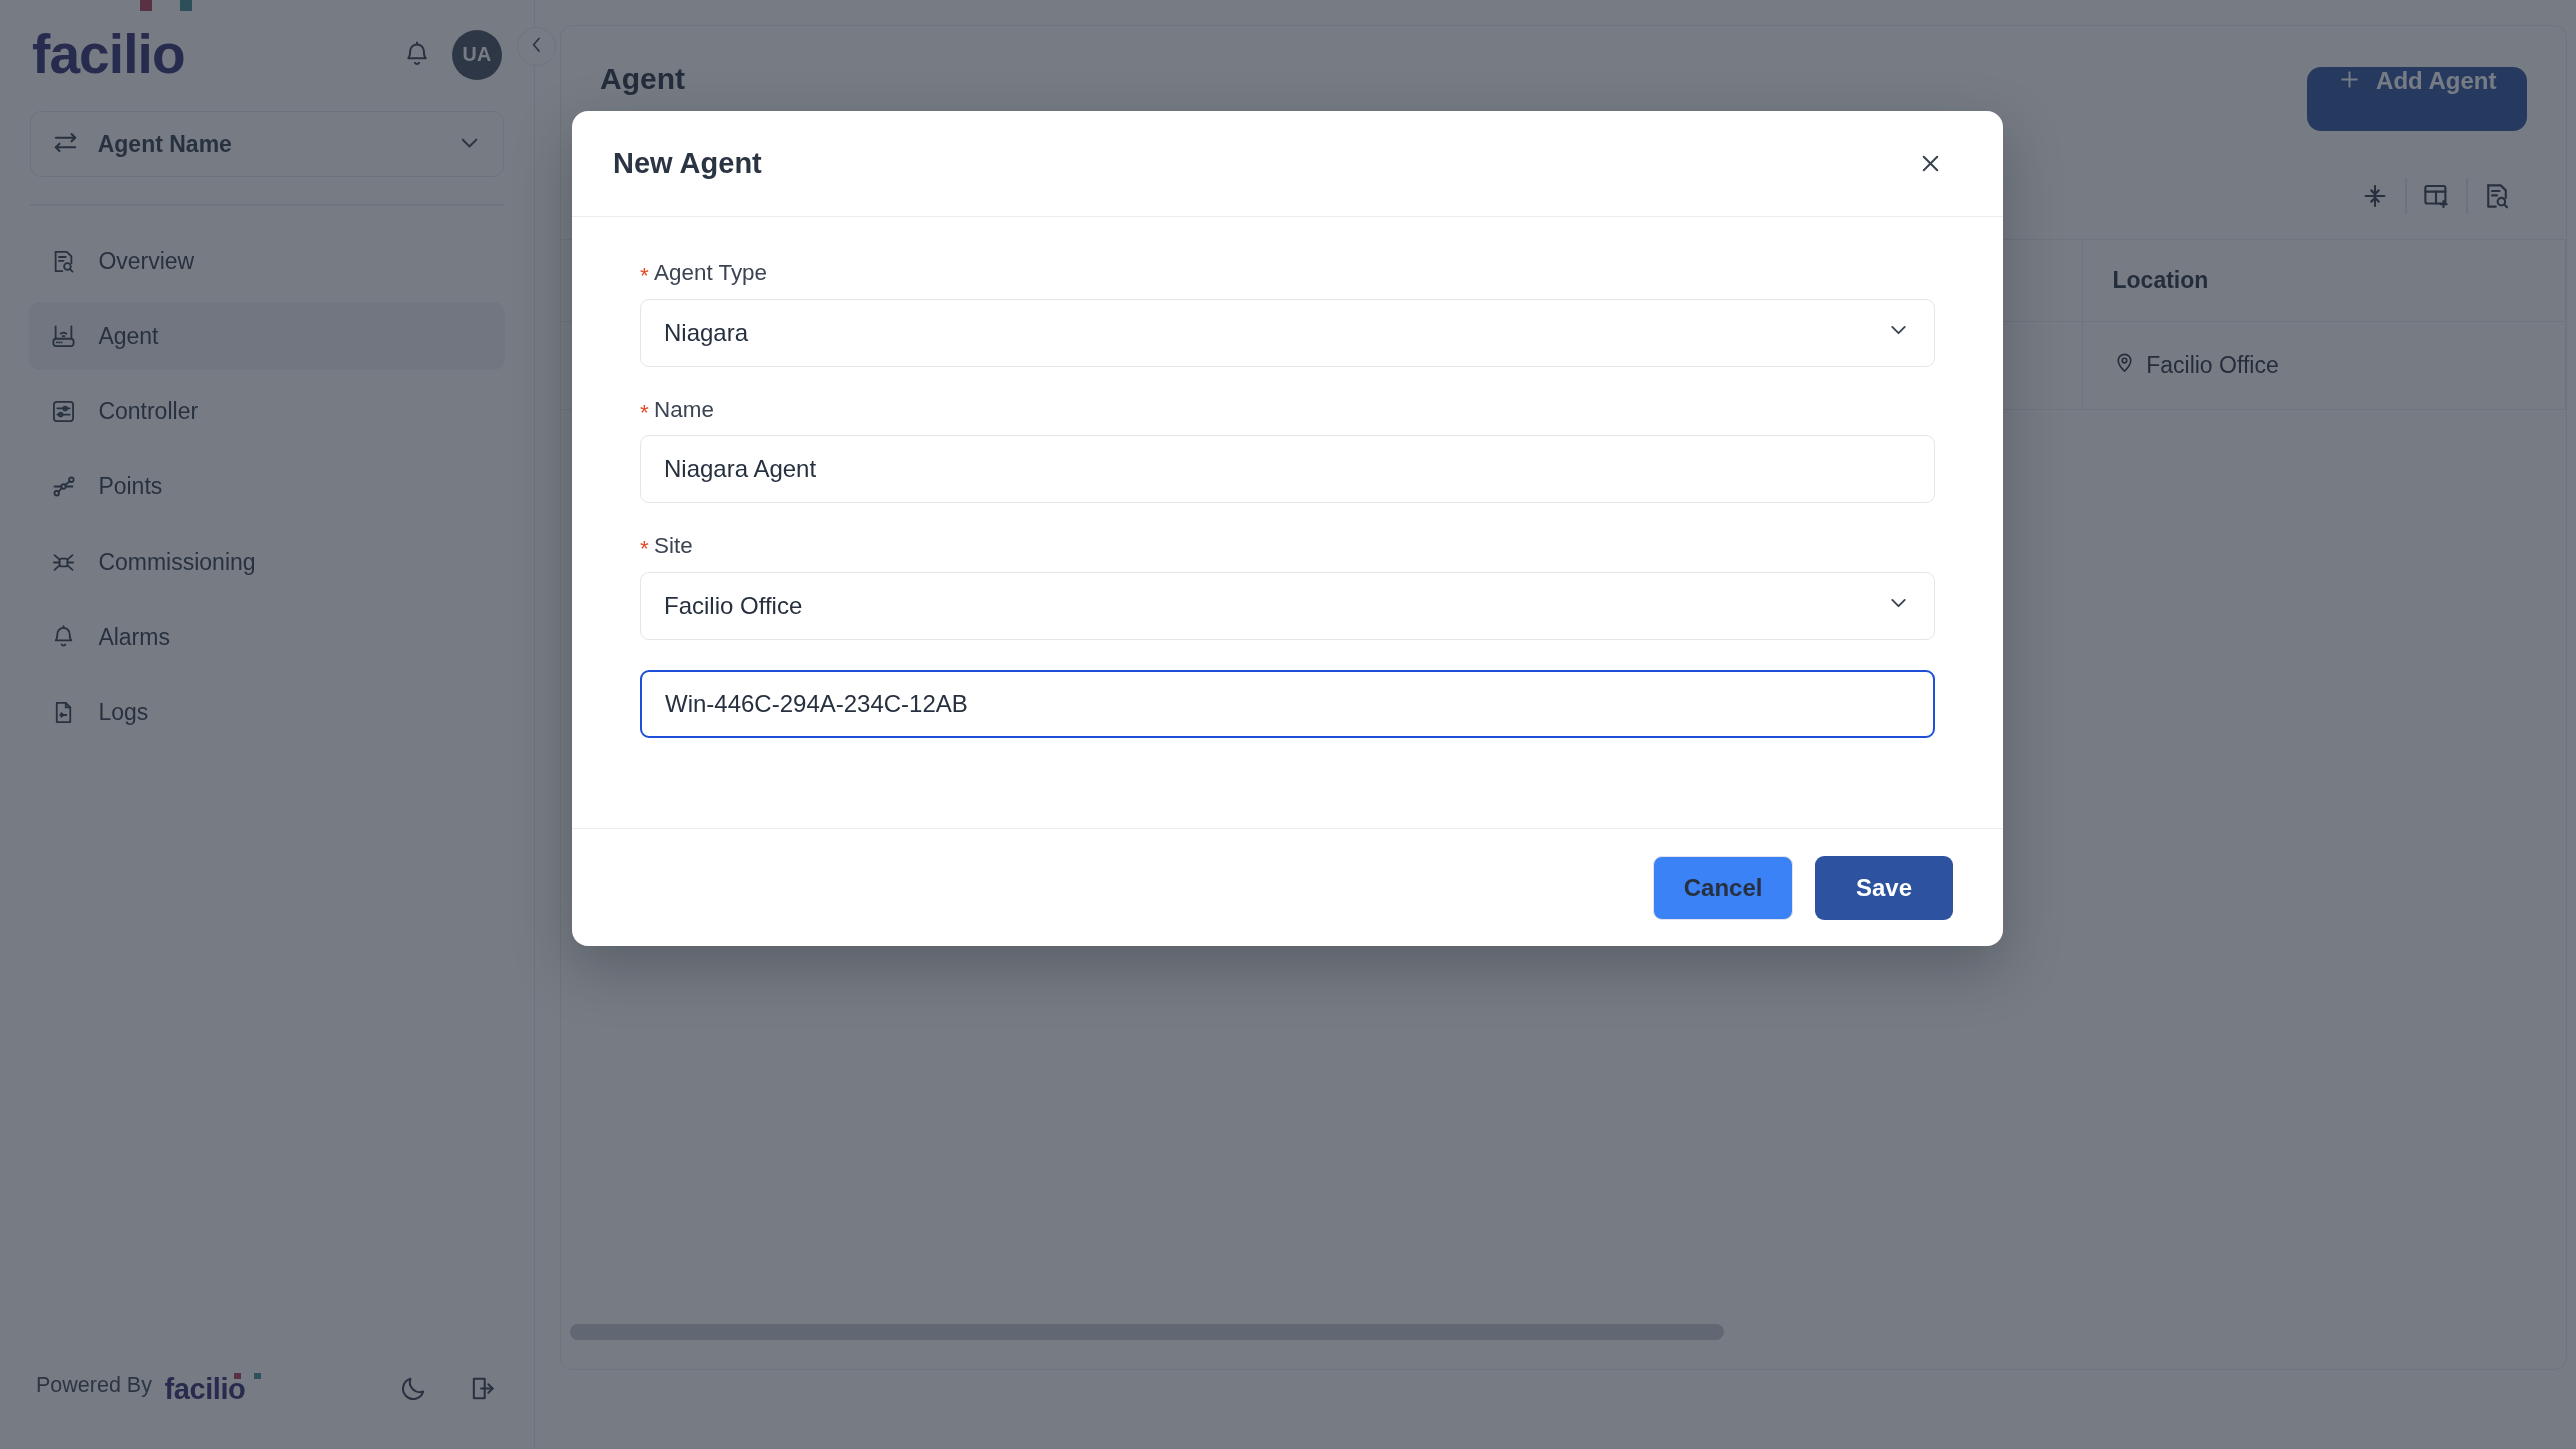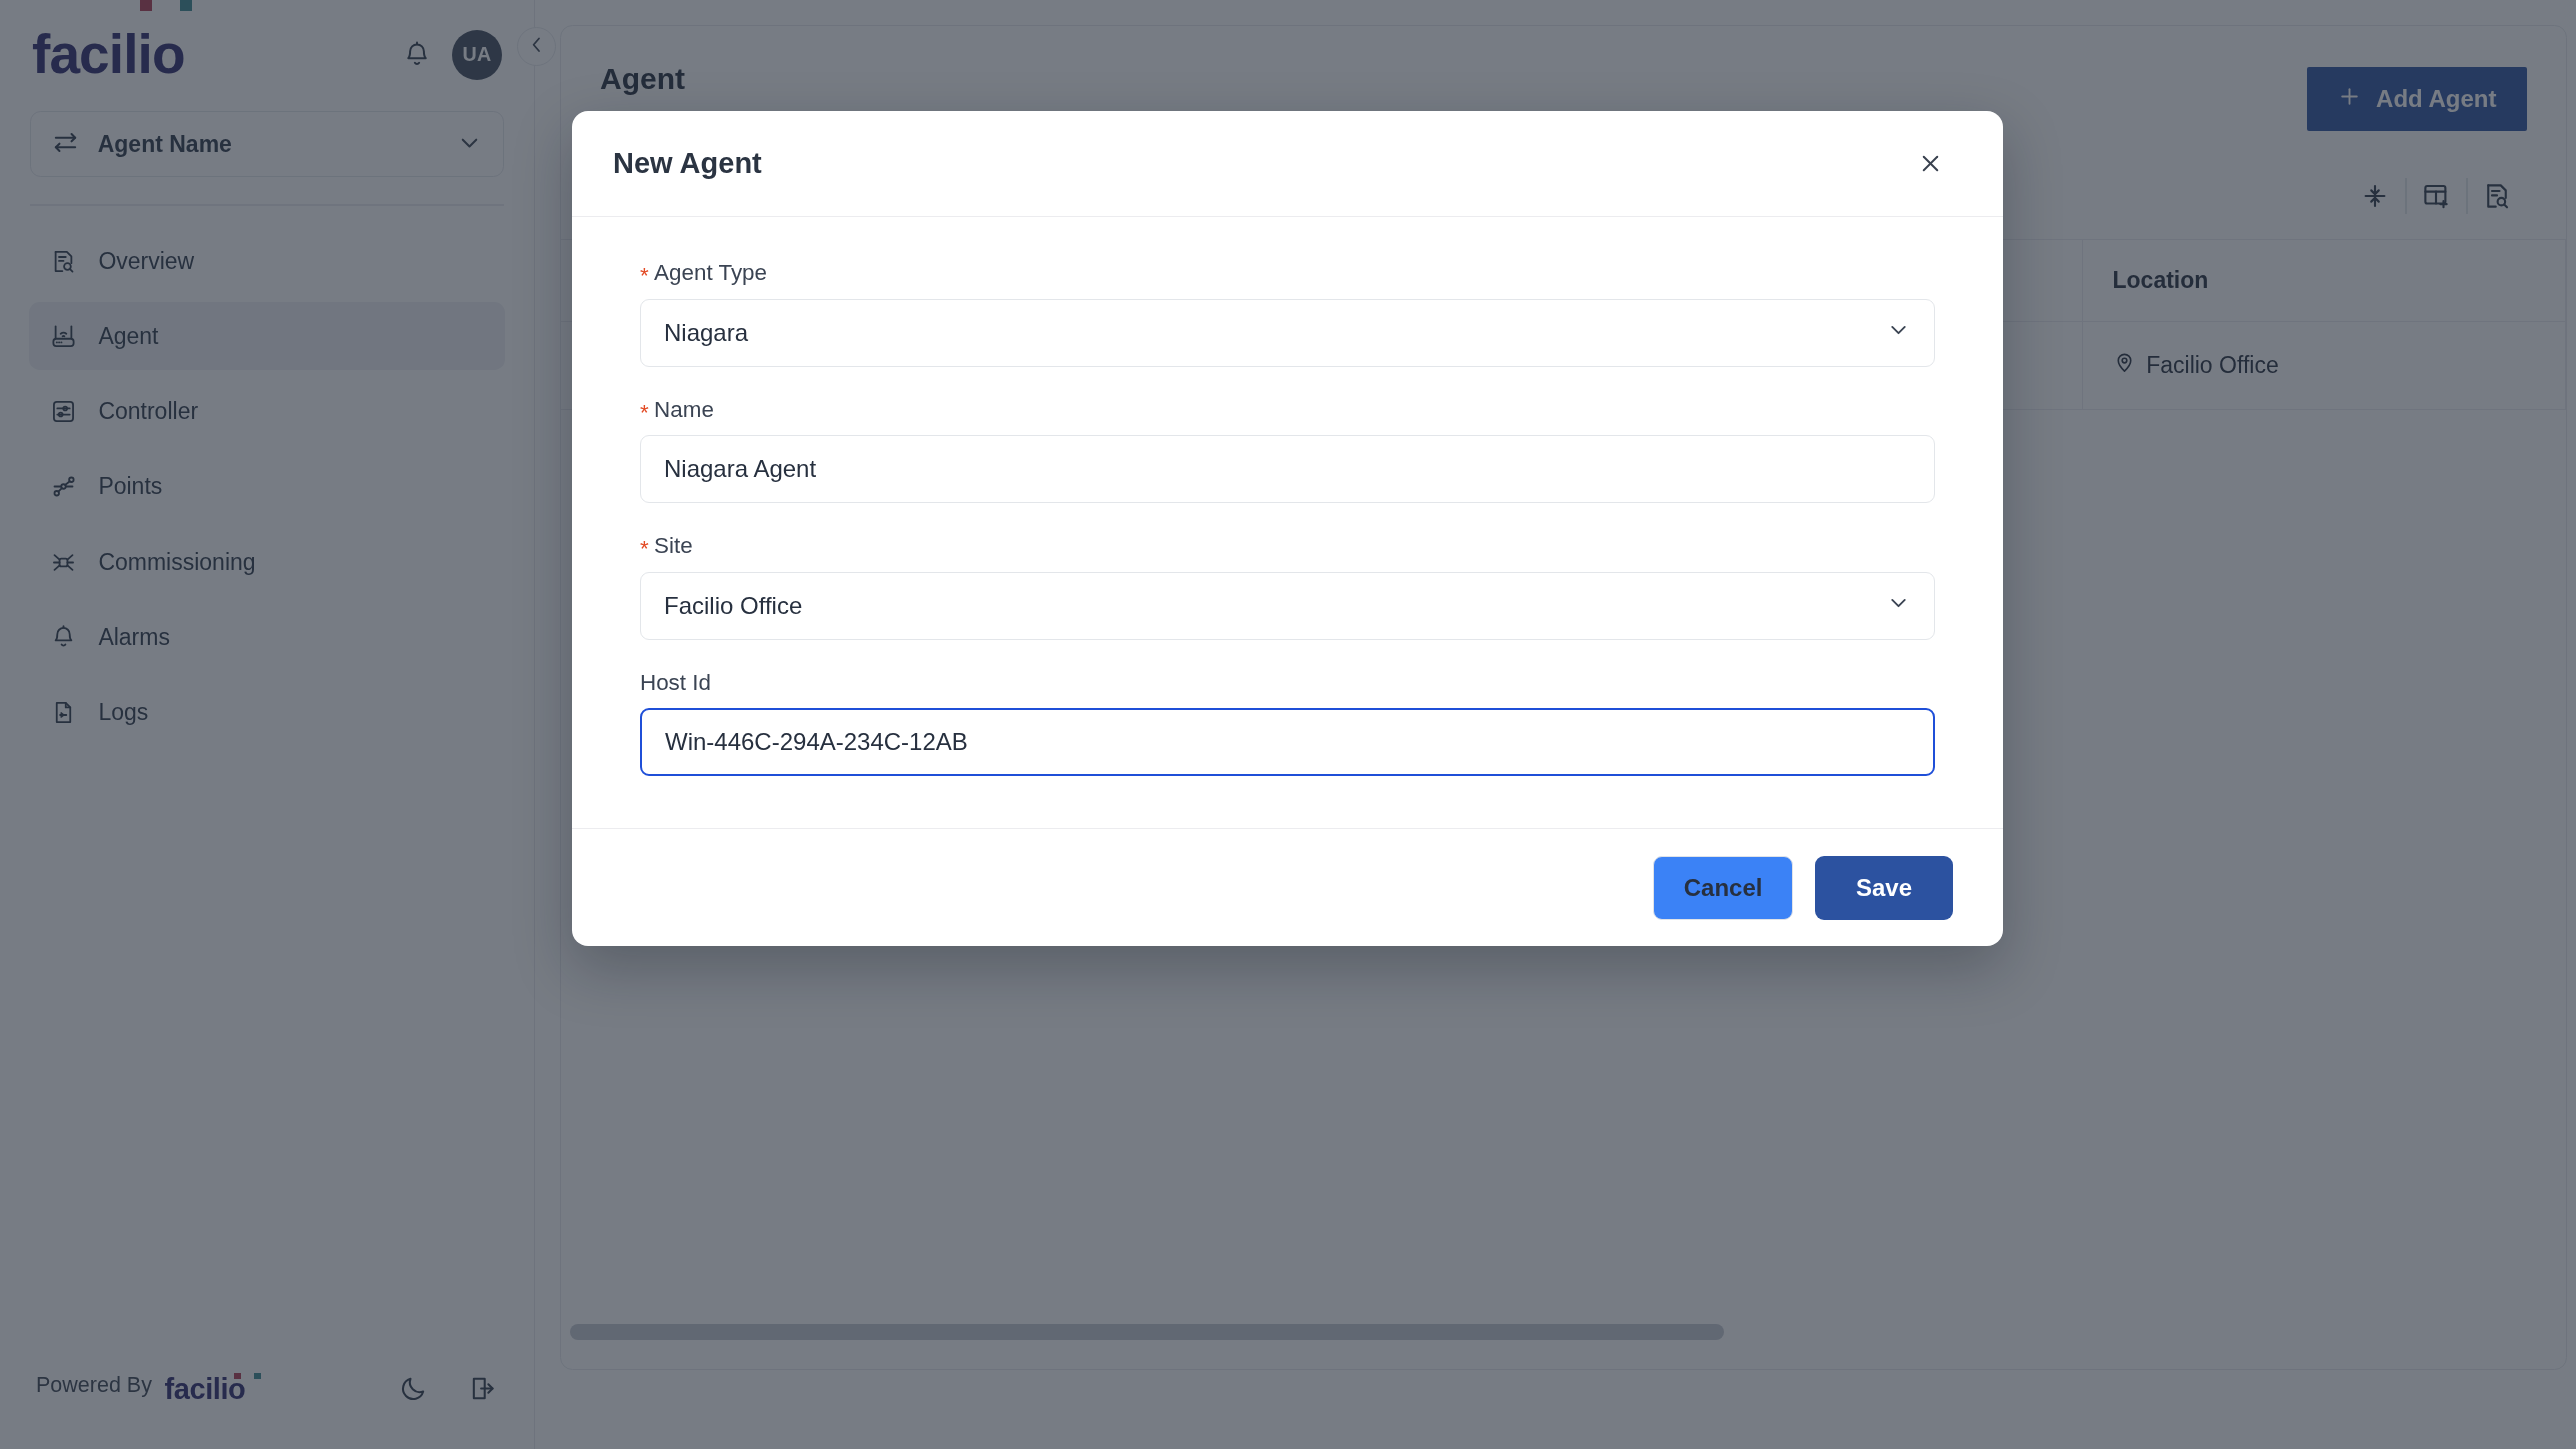--- a/index.html
+++ b/index.html
@@ -85,22 +85,22 @@
     width:100%; height: 1345px;
     border:1.8px solid #e6e8ec; border-radius:12.5px;
     background:#ffffff; position:relative; overflow:hidden;
   }
   .panel-head { padding: 36px 39px 0 39px; display:flex; align-items:flex-start; }
   .pg-title { font-size:30px; font-weight:600; color:#27303f; }
   .pg-sub { margin-top:14.3px; font-size:22.4px; color:#5d6878; line-height:1.35; }
   .add-agent {
     margin-left:auto; margin-top:5.4px;
     background:#2c52a0; color:#ffffff;
-    height:64px; padding: 0 30px; border-radius:2px;
-    display:flex; align-items:center; gap:14.3px;
+    height:64px; padding: 0 30px; border-radius:14px;
+    display:flex; gap:14.3px;
     font-size:24px; font-weight:600; border:none;
   }
 
   .toolbar { display:flex; align-items:center; justify-content:flex-end; gap:0; padding: 34px 39px 21.5px 39px; }
   .tb-ico { width:59px; height:43px; display:flex; align-items:center; justify-content:center; color:#2f3a4b; }
   .tb-sep { width:1.8px; height:36px; background:#e3e6ea; }
 
   table.grid { width:100%; border-collapse:collapse; table-layout:fixed; }
   table.grid th, table.grid td {
     border-top:1.8px solid #e9ebef; border-bottom:1.8px solid #e9ebef;
@@ -497,23 +497,20 @@
           <span>Facilio Office</span>
           <span class="chev">
             <svg viewBox="0 0 24 24" width="25" height="25" fill="none" stroke="currentColor" stroke-width="1.8" stroke-linecap="round" stroke-linejoin="round">
               <polyline points="6 9.5 12 15.5 18 9.5"></polyline>
             </svg>
           </span>
         </div>
       </div>
 
       <div class="field">
-        <div class="field-label">
-          <span>Host Id</span>
-        </div>
         <div class="ctl focused">
           <span>Win-446C-294A-234C-12AB</span>
         </div>
       </div>
 
     </div>
 
     <div class="modal-foot">
       <button class="btn btn-cancel">Cancel</button>
       <button class="btn btn-save">Save</button>

